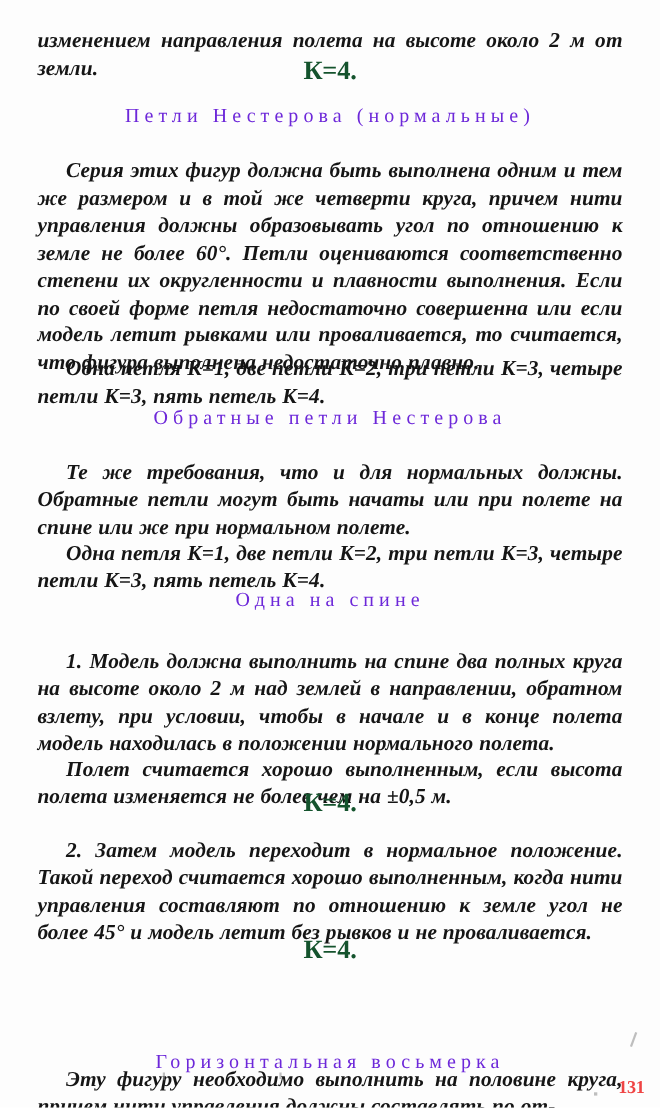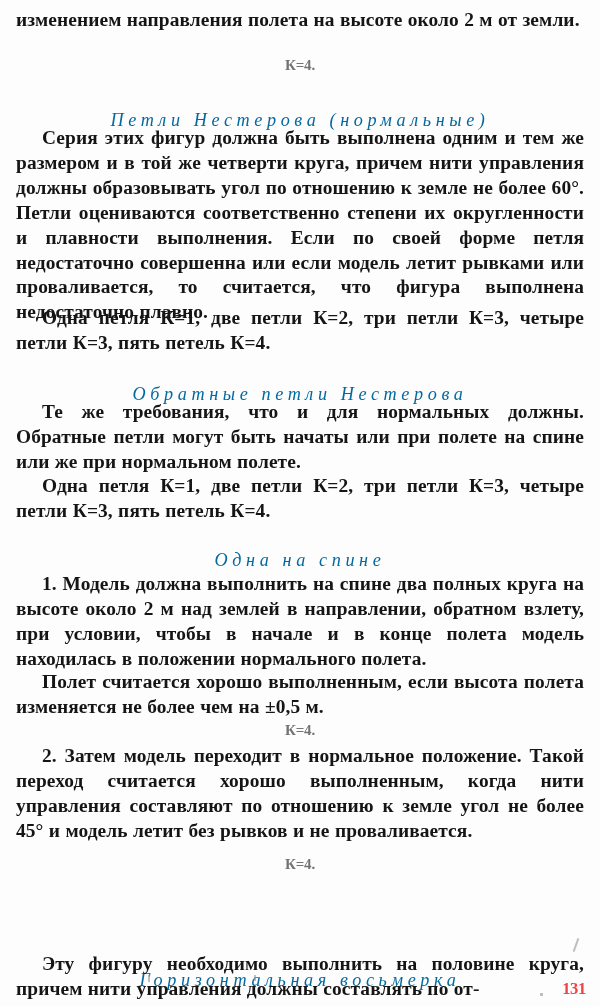--- a/index.html
+++ b/index.html
@@ -21,58 +21,58 @@
     overflow: hidden;
   }
   .content {
     position: absolute;
     left: 16px;
     top: 0;
     width: 568px;
   }
   
   .para {
-    margin: 0;
+    margin: 18px;
     font-size: 19.4px;
     line-height: 24.9px;
     text-align: justify;
     text-align-last: left;
     font-weight: 700;
     letter-spacing: 0.1px;
     word-spacing: 0.4px;
     color: #151515;
+    font-style: italic;
   }
   .para.indent {
     text-indent: 26px;
   }
   
   .para.just {
     text-align: justify;
   }
   
   .formula {
     margin: 0;
     text-align: center;
-    font-size: 15px;
+    font-size: 24px;
     line-height: 24.9px;
     font-weight: 700;
     font-family: "Liberation Serif", "DejaVu Serif", serif;
-    color: #737373;
+    color: #14532d;
   }
   
   .heading {
-    margin: 16px;
+    margin: 1px;
     text-align: center;
     font-size: 18.2px;
     line-height: 24px;
     font-weight: 400;
     letter-spacing: 4.6px;
-    color: #0369a1;
+    color: #6d28d9;
     white-space: nowrap;
-    font-style: italic;
   }
   
   .blk { position: absolute; left: 0; width: 568px; }
   
   .folio {
     position: absolute;
     right: 14px;
     bottom: 8px;
     font-size: 16.5px;
     font-weight: 700;

